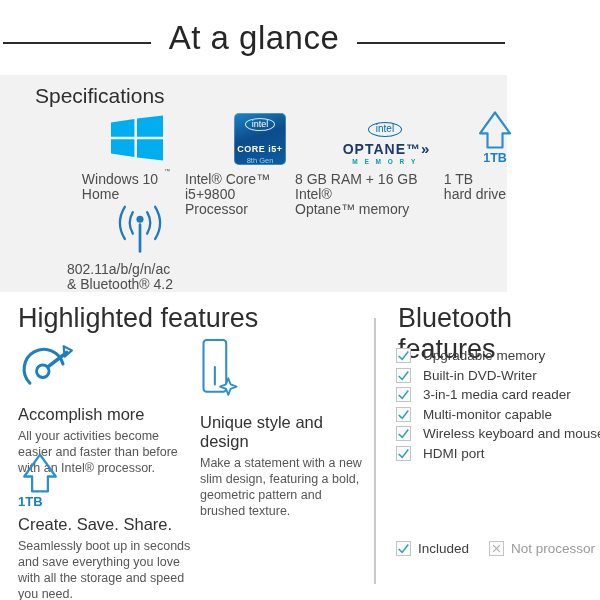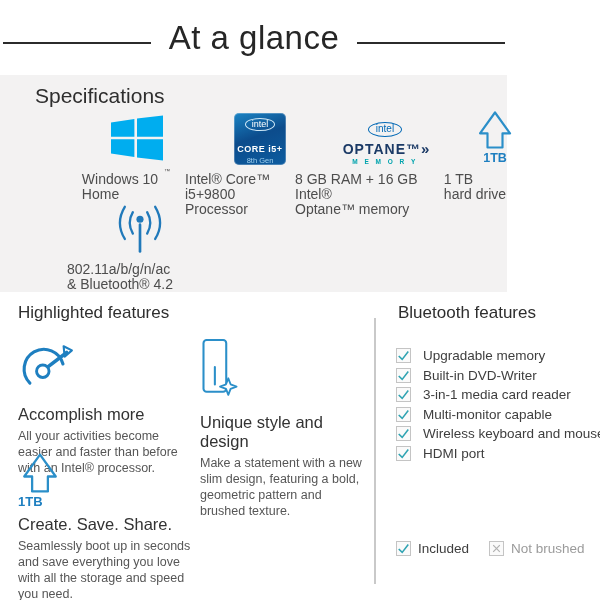--- a/index.html
+++ b/index.html
@@ -34,21 +34,21 @@
 
   .optane { display:flex; flex-direction:column; align-items:center; }
   .optane-oval { font-size:10px; color:#0068b5; border:1.5px solid #0068b5; border-radius:50%; padding:0 7px 1px 7px; line-height:12px; }
   .optane-name { font-size:14px; font-weight:700; color:#1b3a66; letter-spacing:1px; margin-top:3px; }
   .optane-chev { color:#1b3a66; font-size:15px; letter-spacing:-2px; font-weight:700; }
   .optane-mem { font-size:6.5px; letter-spacing:2.5px; color:#00a3ad; font-weight:700; margin-top:1px; }
 
   .tb-label { font-size:12.5px; font-weight:700; color:#1e7fc0; margin-top:1px; }
 
   
-  .sec-heading { position:absolute; font-size:17px; font-weight:400; color:#2e2e2e; }
+  .sec-heading { position:absolute; font-size:27px; font-weight:400; color:#2e2e2e; }
   .v-divider { position:absolute; left:374px; top:318px; width:2px; height:266px; background:#c9c9c9; }
 
   .feature { position:absolute; display:flex; flex-direction:column;justify-content:space-between; }
   .feature-icon { margin-bottom:9px; }
   .feature-title { font-size:16.5px; font-weight:400; color:#333; margin-bottom:4px; }
   .feature-body { font-size:12.5px; line-height:16px; color:#565656; }
   .tb-label-lg { font-size:13px; font-weight:700; color:#1e7fc0; margin-top:0px; }
 
   
   .checklist { position:absolute; left:396px; top:348px; display:flex; flex-direction:column; gap:4.5px; }
@@ -246,16 +246,16 @@
         </svg>
       </span>
     <span class="legend-label">Included</span>
     <span class="legend-gap"></span>
     <span class="checkbox">
         <svg width="11" height="11" viewBox="0 0 15 15">
           <line x1="3" y1="3" x2="12" y2="12" stroke="#b0b0b0" stroke-width="1.6"></line>
           <line x1="12" y1="3" x2="3" y2="12" stroke="#b0b0b0" stroke-width="1.6"></line>
         </svg>
       </span>
-    <span class="legend-label muted">Not brushed</span>
+    <span class="legend-label muted">Not processor</span>
   </div>
 
 </div>
 
 </body></html>

